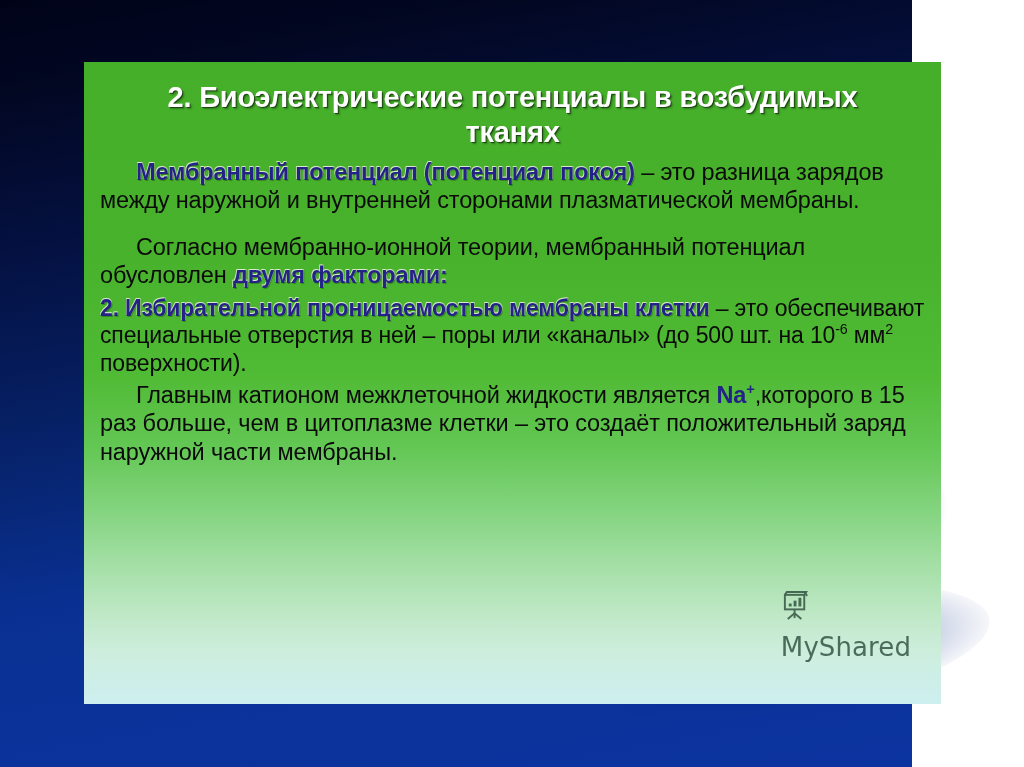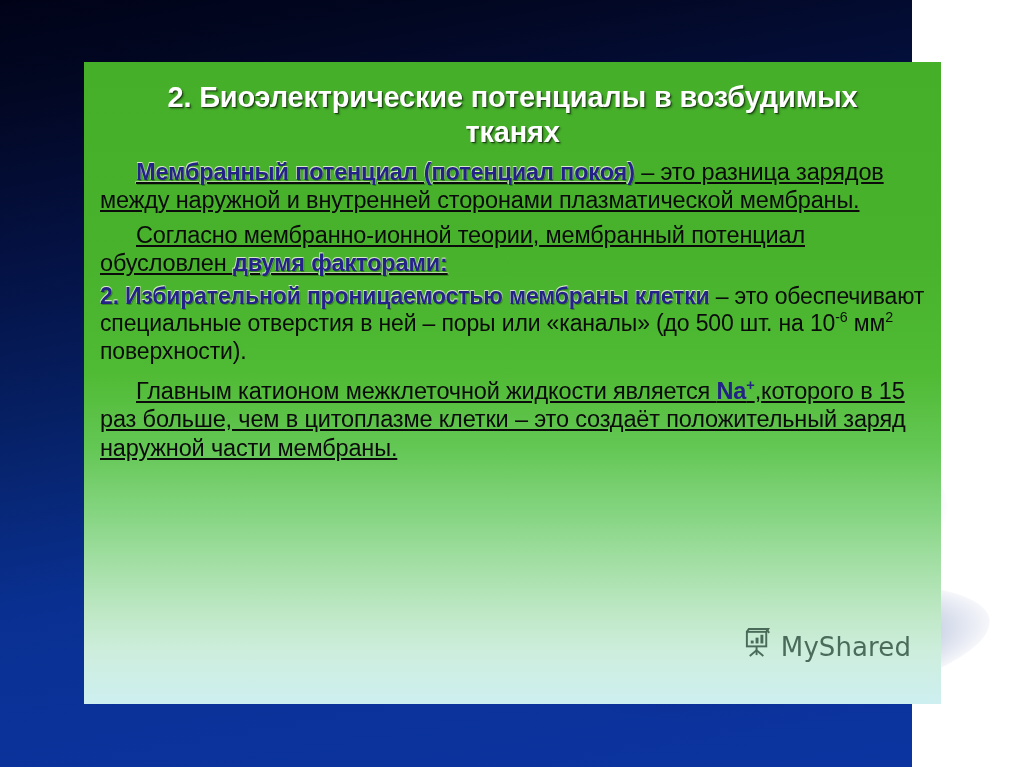--- a/index.html
+++ b/index.html
@@ -82,57 +82,58 @@
   }
 
   
   .para {
     color:#0b0b0b;
     font-size:23.5px;
     line-height:1.185;
     letter-spacing:-.15px;
     margin-bottom:1px;
   }
-  .para.indent  { text-indent:36px;text-decoration:underline; }
+  .para.indent  { text-indent:36px; }
   .para.p-loose { line-height:1.21; }
 
   
   .hl {
     color:#232387;
     font-weight:bold;
     text-shadow:
       -0.6px -0.6px 0 rgba(225,235,210,.9),
        0.6px -0.6px 0 rgba(225,235,210,.55),
        1px 1px 0 rgba(0,0,0,.25);
   }
   .hl-plain {            
     color:#232387;
     font-weight:bold;
   }
 
   sup { font-size:.62em; vertical-align:super; line-height:0; }
 
   
   #block-definition   { margin-top:2px; }
-  #block-theory       { margin-top:8px; }
+  #block-theory       { margin-top:20px; }
   #block-factor-1     { margin-top:9px; }
   #block-factor-2     { margin-top:5px; }
-  #block-sodium       { margin-top:12px; }
+  #block-sodium       { margin-top:4px; }
 
   
   #block-factor-1 .para, #block-factor-2 .para { font-size:23px; }
 
   
   #watermark {
     position:absolute;
     right:30px; bottom:42px;
     display:flex;
-    align-items:flex-end;
+    align-items:flex-start;
     gap:7px;
     opacity:.82;
+    flex-direction:column;
   }
   #watermark-label {
     color:#2f4f3f;
     font-size:26px;
     font-family:"DejaVu Sans", sans-serif;
     letter-spacing:.1px;
   }
 </style>
 </head>
 <body>

